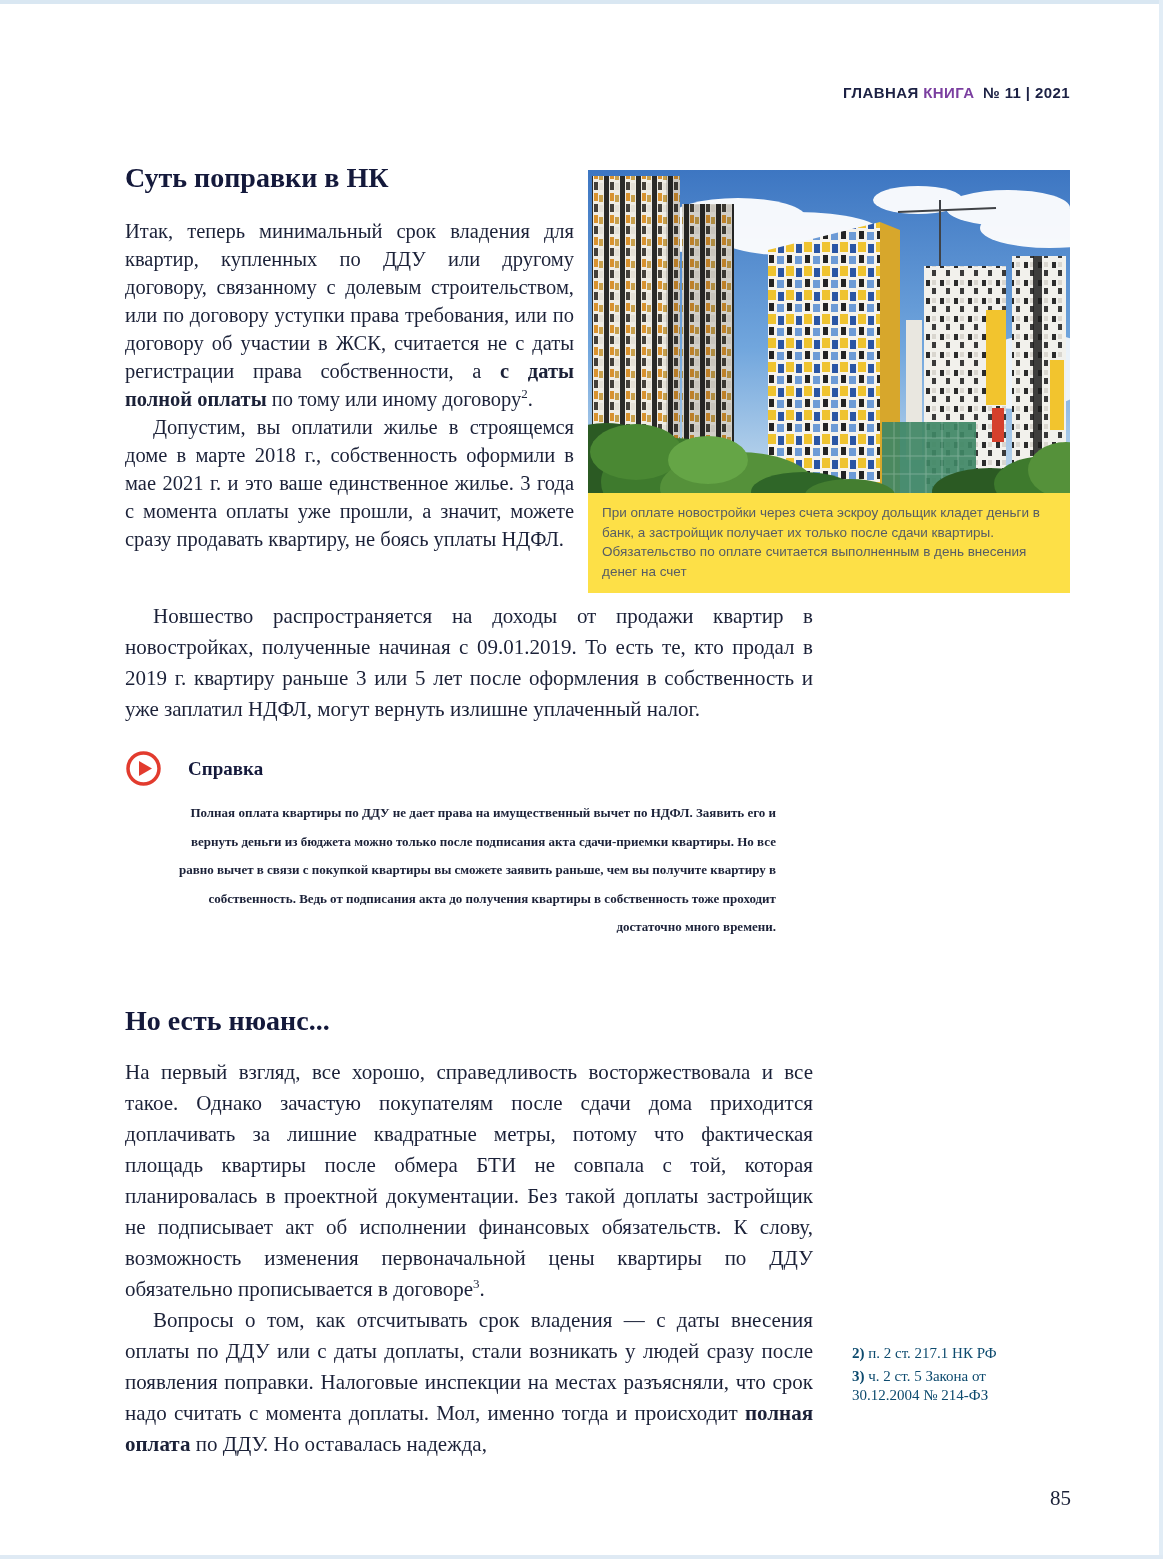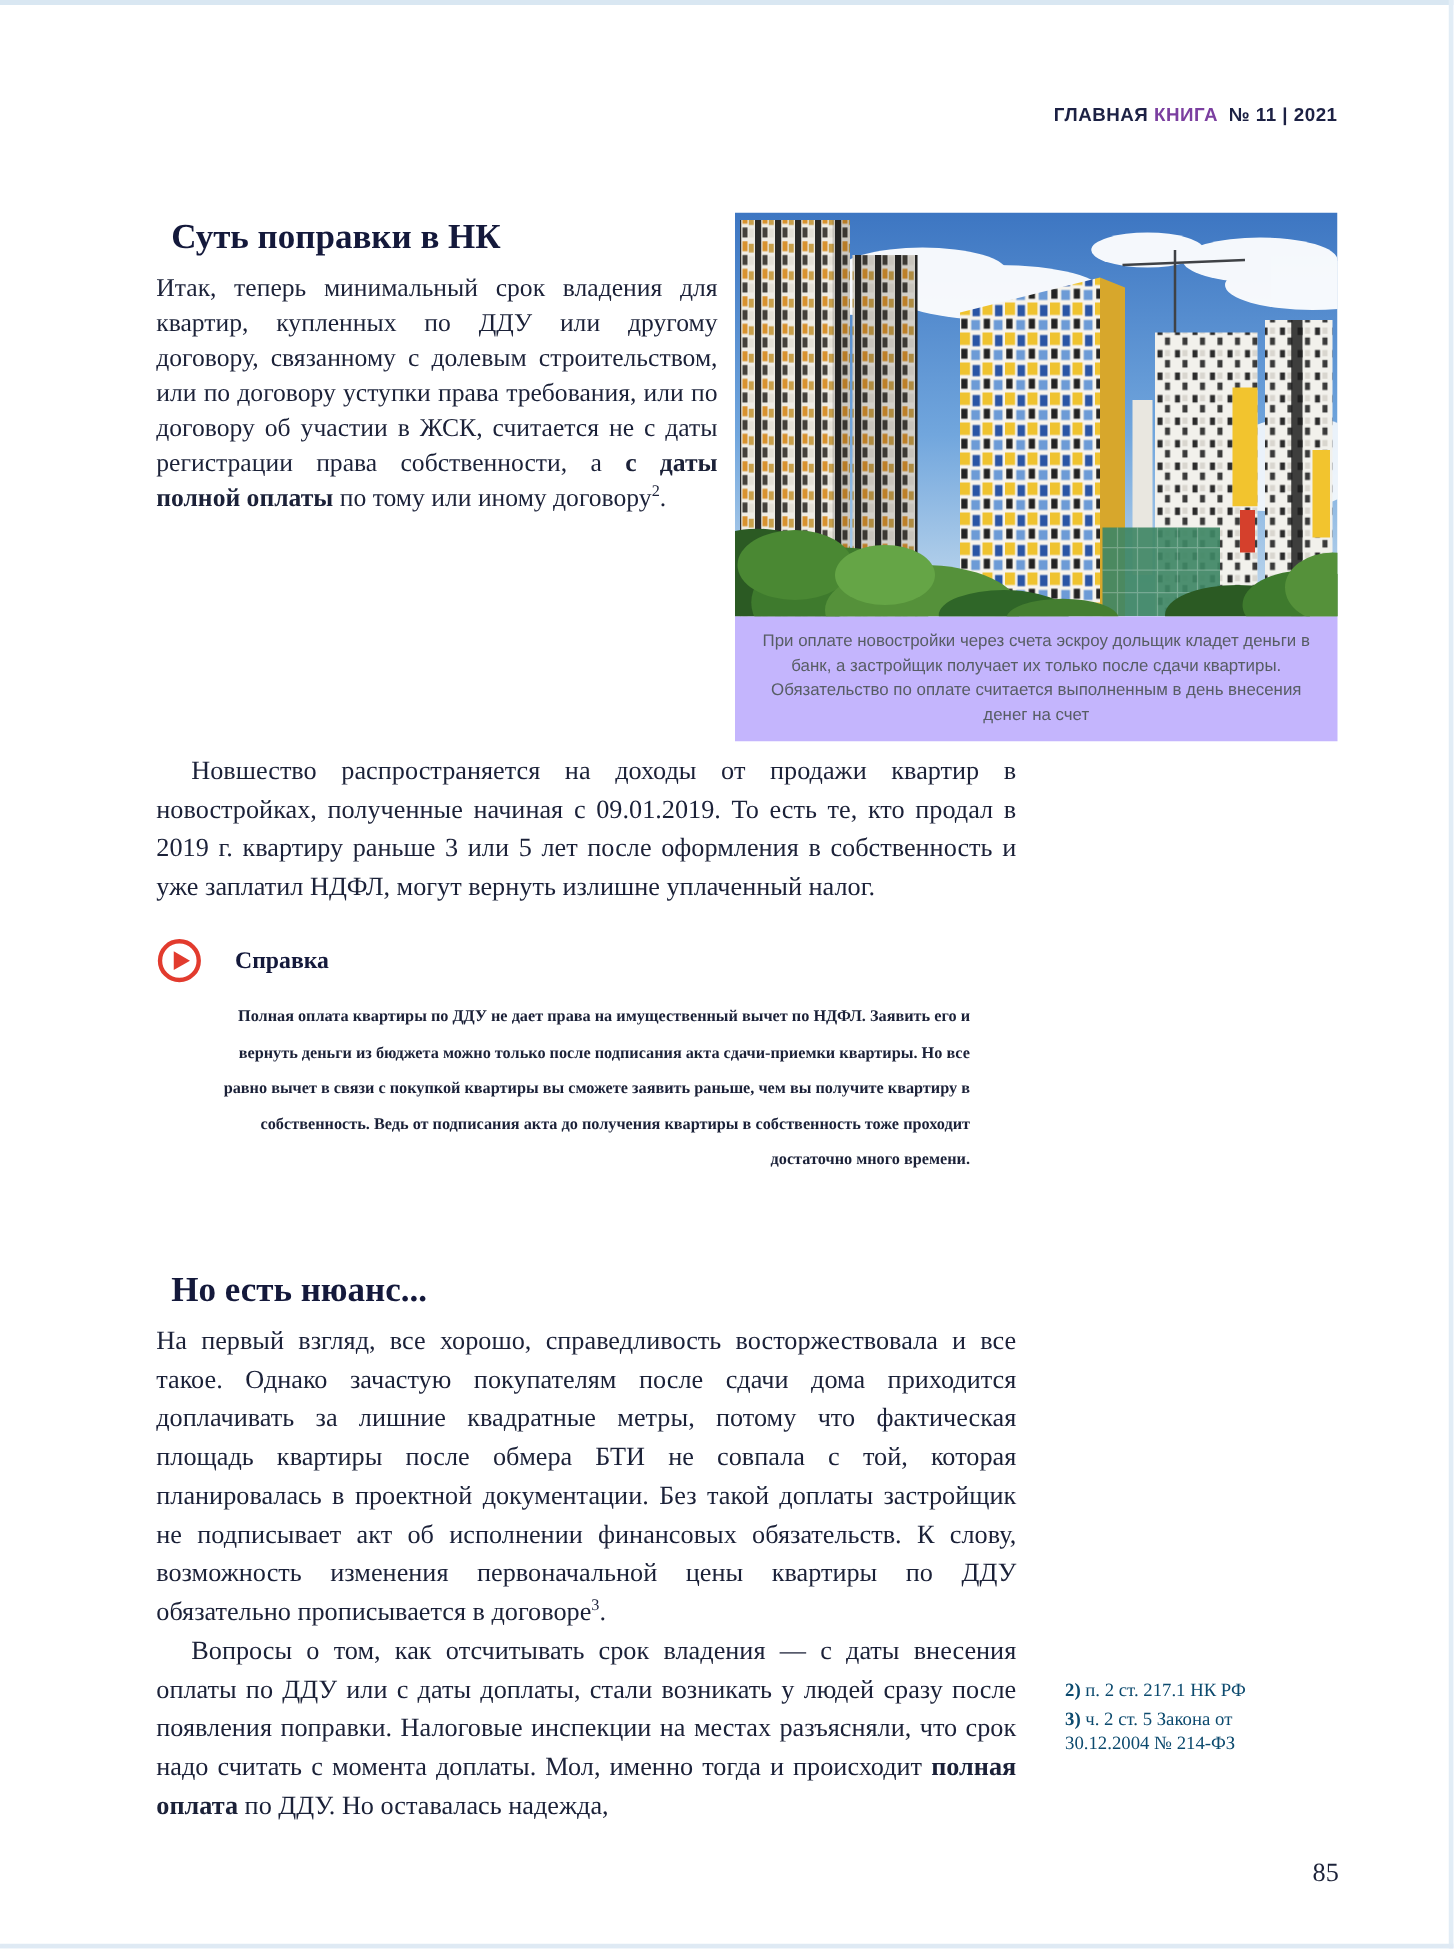--- a/index.html
+++ b/index.html
@@ -22,21 +22,21 @@
   .header {
     position: absolute; top: 84px; right: 93px;
     font-family: "Liberation Sans", "DejaVu Sans", sans-serif;
     font-weight: 700; font-size: 15px; letter-spacing: 0.4px;
     color: #1c2144; white-space: nowrap;
   }
   .header .accent { color: #7b3fa0; }
   .header .issue  { margin-left: 4px; }
 
   .heading {
-    position: absolute; left: 125px; margin: 12px;
+    position: absolute; left: 125px; margin: 0;
     font-family: "Liberation Serif", "DejaVu Serif", serif;
     font-size: 28px; font-weight: 700; color: #14193b;
   }
   .h1-pos { top: 162px; }
   .h2-pos { top: 1005px; }
 
   .body-p {
     margin: 0;
     font-size: 21px; line-height: 31px;
     text-align: justify;
@@ -48,25 +48,25 @@
   .sup { font-size: 13px; vertical-align: super; line-height: 0; }
 
   .col-left {
     position: absolute; left: 125px; top: 217px; width: 449px;
   }
   .col-left .body-p { font-size: 20.5px; line-height: 28px; }
 
   .figure { position: absolute; left: 588px; top: 170px; width: 482px; margin: 0; }
   .figure svg { display: block; }
   .caption {
-    background: #c4b5fd;
+    background: #fde047;
     padding: 10px 14px 12px 14px;
     font-family: "Liberation Sans", "DejaVu Sans", sans-serif;
     font-size: 13.5px; line-height: 19.5px; color: #575d64;
-    text-align: center;
+    text-align: left;
   }
 
   .p3-pos { position: absolute; left: 125px; top: 601px; width: 688px; }
 
   .spravka { position: absolute; left: 125px; top: 750px; width: 665px; }
   .spravka-head { display: flex; align-items: center; gap: 26px; }
   .spravka-icon { width: 37px; height: 37px; flex: 0 0 37px; }
   .spravka-title {
     font-family: "Liberation Serif", "DejaVu Serif", serif;
     font-size: 19px; font-weight: 700; color: #14193b;
@@ -103,20 +103,21 @@
   <header class="header">
     <span>ГЛАВНАЯ</span>
     <span class="accent">КНИГА</span>
     <span class="issue">№ 11 | 2021</span>
   </header>
 
   <h1 class="heading h1-pos">Суть поправки в НК</h1>
 
   <div class="col-left">
     <p class="body-p"><span>Итак, теперь минимальный срок владения для квартир, купленных по ДДУ или другому договору, связанному с долевым строительством, или по договору уступки права требования, или по договору об участии в ЖСК, считается не с даты регистрации права собственности, а </span><b class="b">с даты полной оплаты</b><span> по тому или иному договору</span><sup class="sup">2</sup><span>.</span></p>
+    <p class="body-p indent">Допустим, вы оплатили жилье в строящемся доме в марте 2018 г., собственность оформили в мае 2021 г. и это ваше единственное жилье. 3 года с момента оплаты уже прошли, а значит, можете сразу продавать квартиру, не боясь уплаты НДФЛ.</p>
   </div>
 
   <figure class="figure">
     <svg width="482" height="323" viewBox="0 0 482 323">
       <defs>
         <linearGradient id="sky" x1="0" x2="0" y1="0" y2="1">
           <stop offset="0" stop-color="#3d76c2"></stop>
           <stop offset="0.55" stop-color="#71a6dd"></stop>
           <stop offset="1" stop-color="#c6dcee"></stop>
         </linearGradient>

